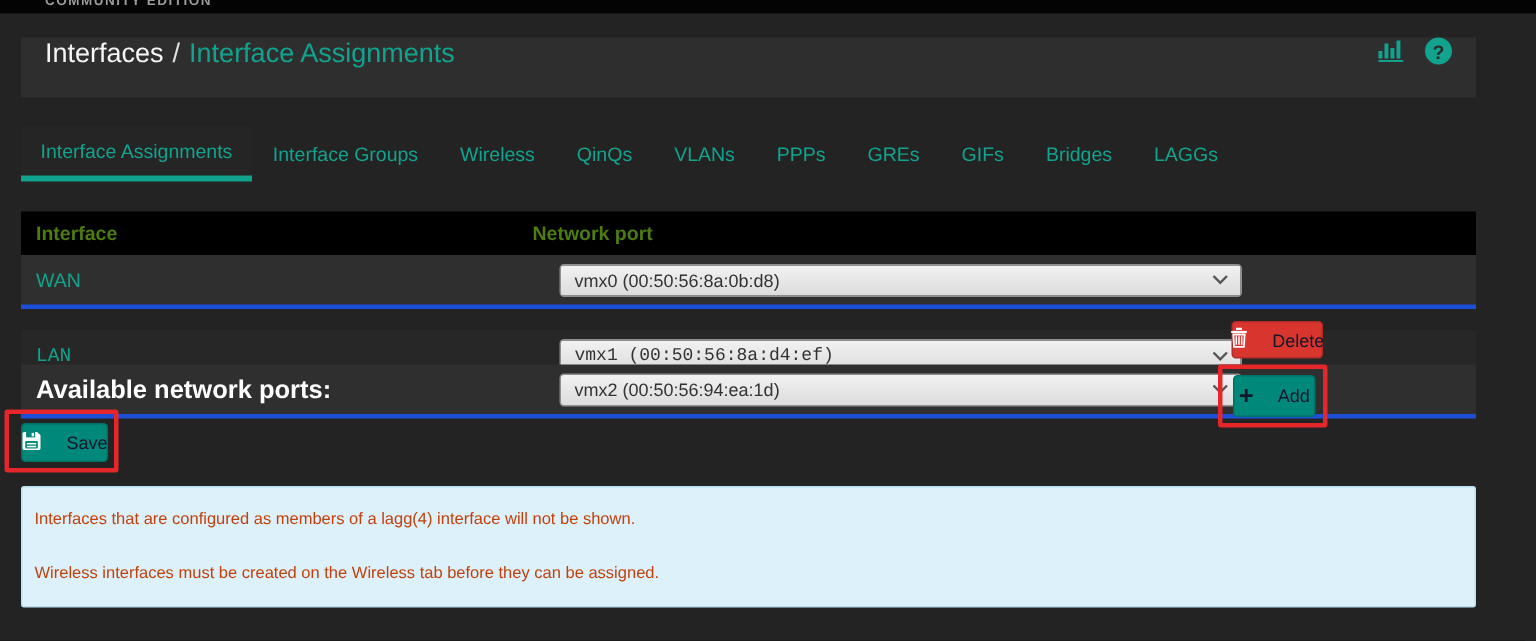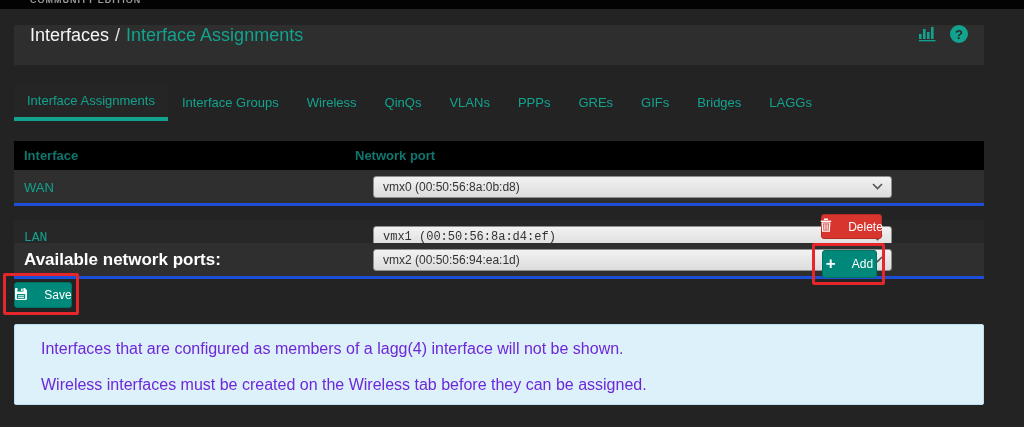--- a/index.html
+++ b/index.html
@@ -20,51 +20,51 @@
   .chart-icon { display:flex; cursor:pointer; }
   .help-icon { width:18px; height:18px; border-radius:50%; background:#12a38e; color:#2a2a2a; font-size:13px; font-weight:bold; display:flex; align-items:center; justify-content:center; cursor:pointer; }
 
   
   .tabs { position:absolute; left:14px; top:84px; height:37px; display:flex; }
   .tab { display:flex; align-items:center; padding:0 14px; font-size:13px; color:#12a38e; cursor:pointer; white-space:nowrap; }
   .tab.active { background:#252525; border-bottom:4px solid #12a38e; padding:0 13px; }
 
   
   .thead { position:absolute; left:14px; top:141px; width:970px; height:29px; background:#000; }
-  .thead span { position:absolute; top:7px; font-size:13px; font-weight:bold; color:#0f766e; }
+  .thead span { position:absolute; top:7px; font-size:13px; font-weight:bold; color:#4d7c0f; }
   .col-interface { left:10px; }
   .col-port { left:341px;text-align:center; }
   .trow { position:absolute; left:14px; width:970px; border-bottom:3px solid #1d4ed8; }
   .row-wan { top:170px; height:36px; background:#2f2f2f; }
   .row-lan { top:220px; height:37px; background:#272727;font-family:Liberation Mono, monospace; }
   .row-avail { top:243px; height:36px; background:#2f2f2f; }
   .if-name { position:absolute; left:10px; top:50%; transform:translateY(-50%); font-size:13px; color:#12a38e; }
   .if-label-bold { position:absolute; left:10px; top:50%; transform:translateY(-50%); font-size:17px; font-weight:bold; color:#fff; }
 
-  .select { position:absolute; left:359px; top:50%; transform:translateY(-50%); width:519px; height:22px;
+  .select { position:absolute; left:359px; top:50%; transform:translateY(-50%); width:455px; height:22px;
     background:linear-gradient(#f2f2f2,#dcdcdc); border:1px solid #8f8f8f; border-radius:3px;
     display:flex; align-items:center; cursor:pointer; }
   .select .sel-text { margin-left:9px; font-size:12px; color:#333; }
   .select .chev { margin-left:auto; margin-right:8px; display:flex; }
 
   
-  .btn { position:absolute; display:flex; align-items:center; justify-content:center; gap:16px; border-radius:3px; color:#ffffff; font-size:12px; cursor:pointer; }
+  .btn { position:absolute; display:flex; align-items:center; justify-content:center; gap:16px; border-radius:3px; color:#0f172a; font-size:12px; cursor:pointer; }
   .btn-delete { left:821px; top:214px; width:61px; height:25px; background:#d9352f; border:1px solid #b52b26; }
   .btn-add { left:822px; top:250px; width:55px; height:28px; background:#00897b; border:1px solid #007165; }
   .btn-save { left:14px; top:282px; width:58px; height:26px; background:#00897b; border:1px solid #007165; }
   .plus-glyph { font-size:17px; font-weight:bold; line-height:1; margin-top:-2px; }
 
   
   .annot { position:absolute; border:3px solid #e5262b; border-radius:2px; }
   .annot-add { left:812px; top:243px; width:73px; height:42px; }
   .annot-save { left:3px; top:273px; width:76px; height:42px; }
 
   
   .info-box { position:absolute; left:14px; top:324px; width:970px; height:81px; background:#ddf1fb; border:1px solid #b9dff0; border-radius:2px; }
-  .info-line { position:absolute; left:26px; font-size:16px; color:#6d28d9; }
+  .info-line { position:absolute; left:8px; font-size:11px; color:#c2410c; }
   .info-line-1 { top:15px; }
   .info-line-2 { top:51px; }
 </style>
 </head>
 <body>
 
 <div class="screen">
 
   <div class="top-strip">
     <span class="brand-text">COMMUNITY EDITION</span>

